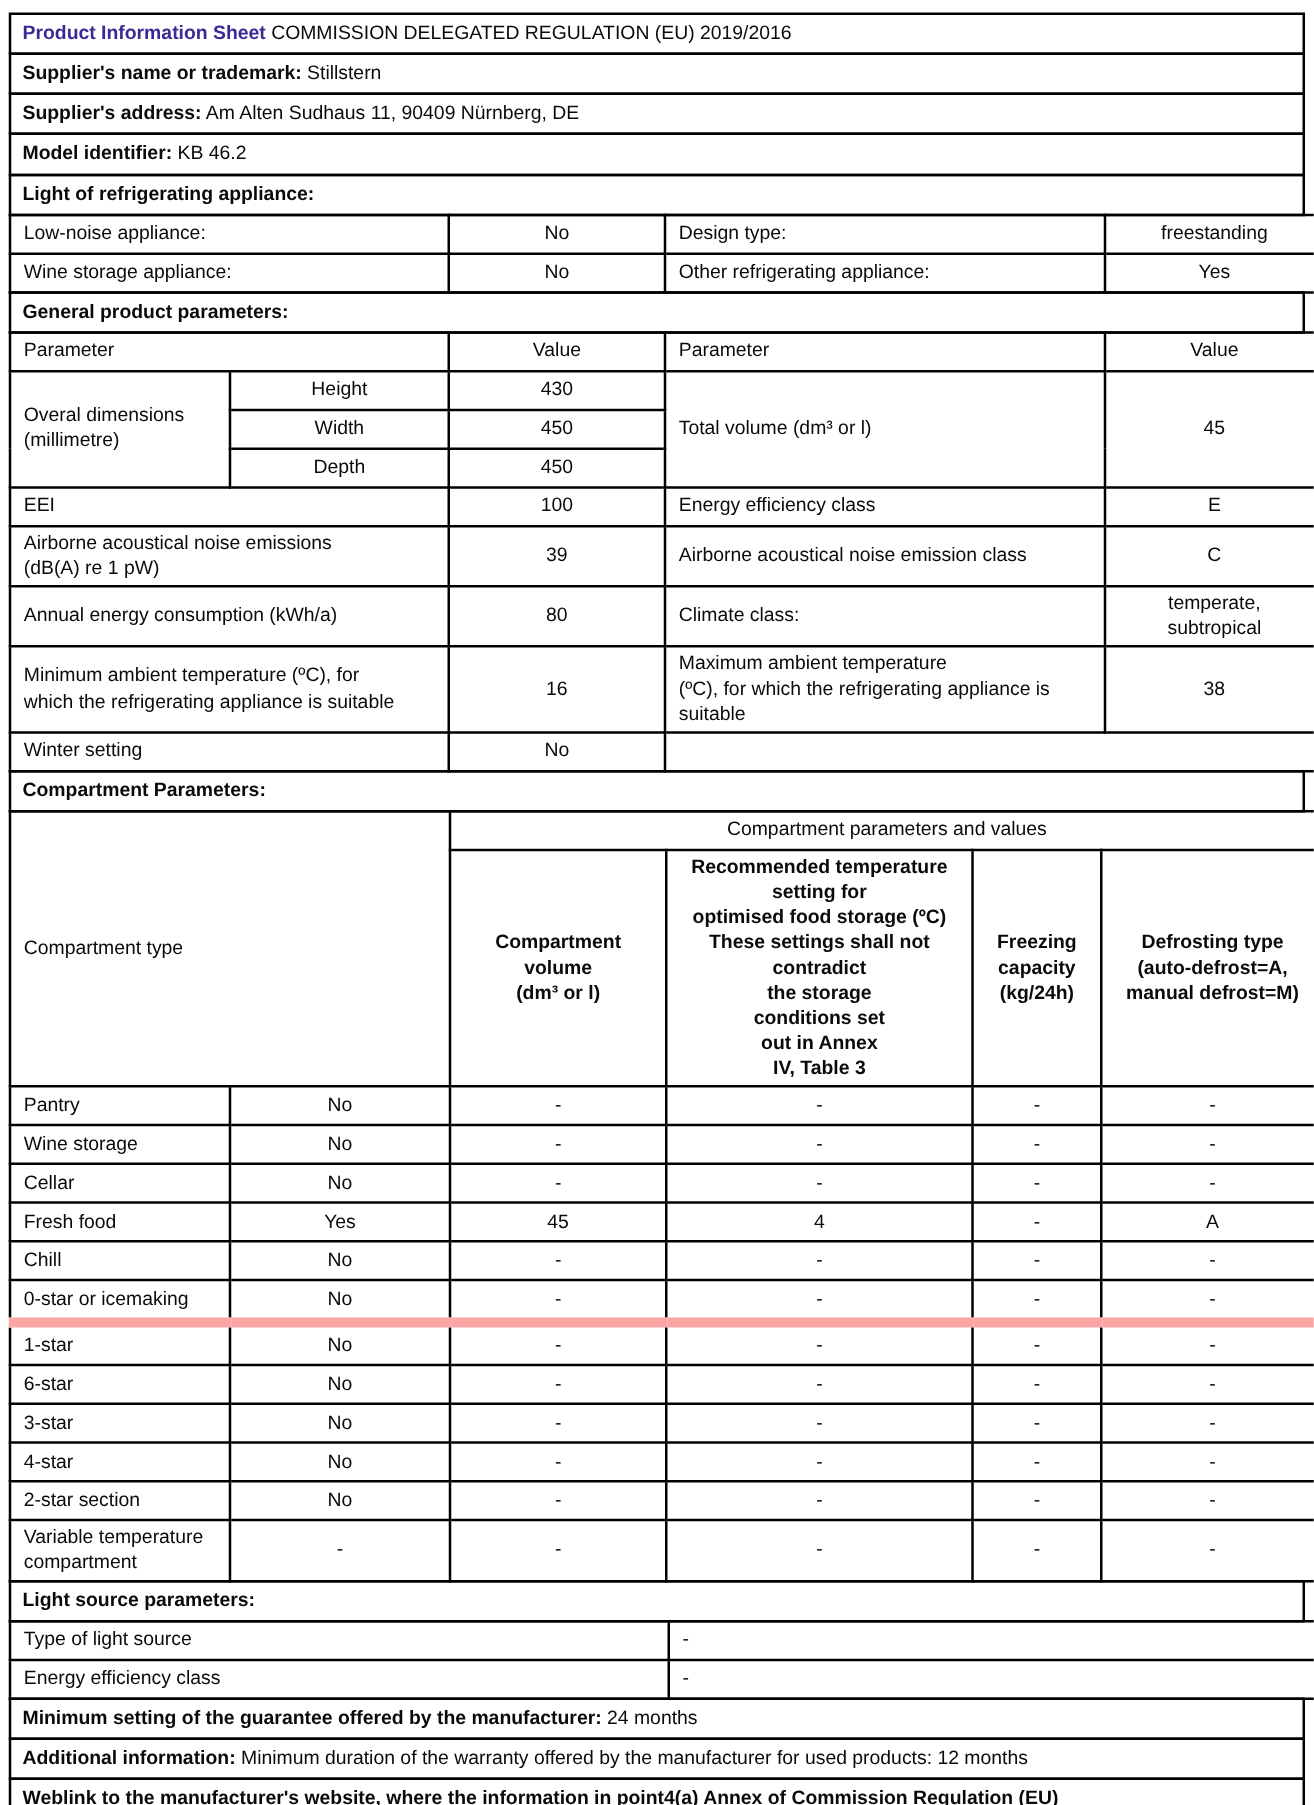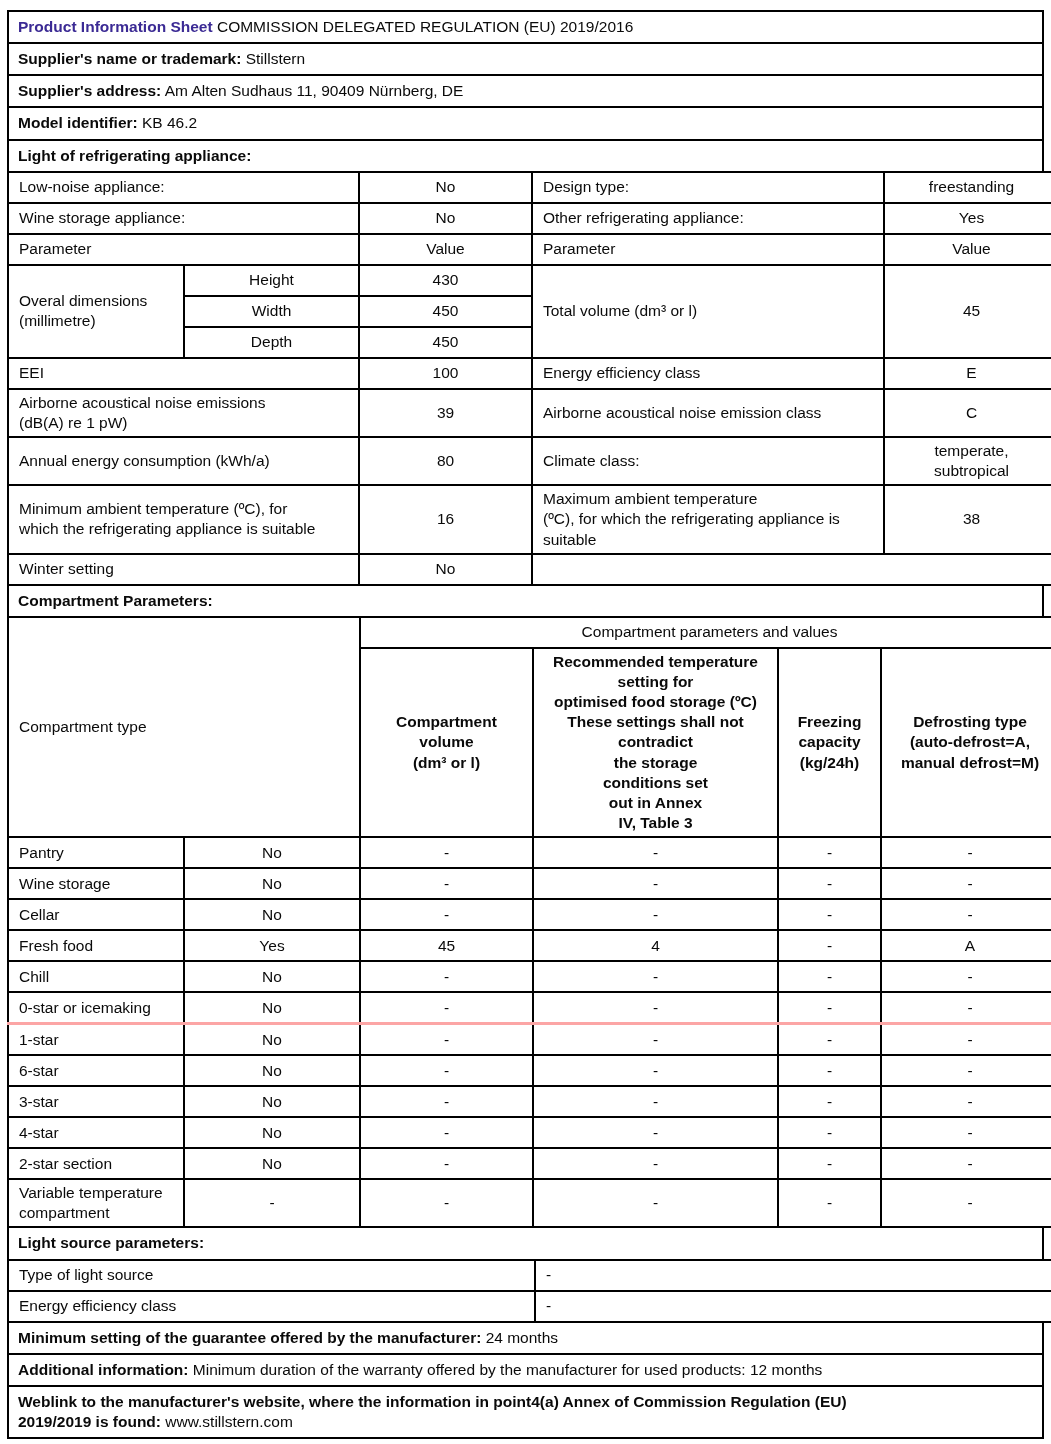--- a/index.html
+++ b/index.html
@@ -30,21 +30,21 @@
   }
   table.tbl td {
     border: 2px solid #000;
     padding: 3px 10px;
     vertical-align: middle;
     height: 23px;
     overflow: hidden;
   }
   td.c { text-align: center; padding: 3px 4px; }
   .pre { white-space: pre-line; }
-  tr.group-sep td { border-top: 3px solid #fca5a5; }
+  tr.group-sep td { border-top: 8px solid #fca5a5; }
   td.tallhead { height: 190px; font-weight: bold; }
 </style>
 </head>
 <body>
 
 <div class="sheet">
 
   <div class="block"><span class="bold accent">Product Information Sheet</span> <span>COMMISSION DELEGATED REGULATION (EU) 2019/2016</span></div>
 
   <div class="block"><span class="bold">Supplier's name or trademark:</span> <span>Stillstern</span></div>
@@ -69,20 +69,21 @@
     </tr>
     <tr>
       <td>Wine storage appliance:</td>
       <td class="c">No</td>
       <td>Other refrigerating appliance:</td>
       <td class="c">Yes</td>
     </tr>
   </tbody>
     </table>
 
+  <div class="block bold">General product parameters:</div>
 
   <table class="tbl">
     <colgroup>
         <col style="width:176px">
         <col style="width:175px">
         <col style="width:173px">
         <col style="width:352px">
         <col style="width:175px">
       </colgroup>
     <tbody>

